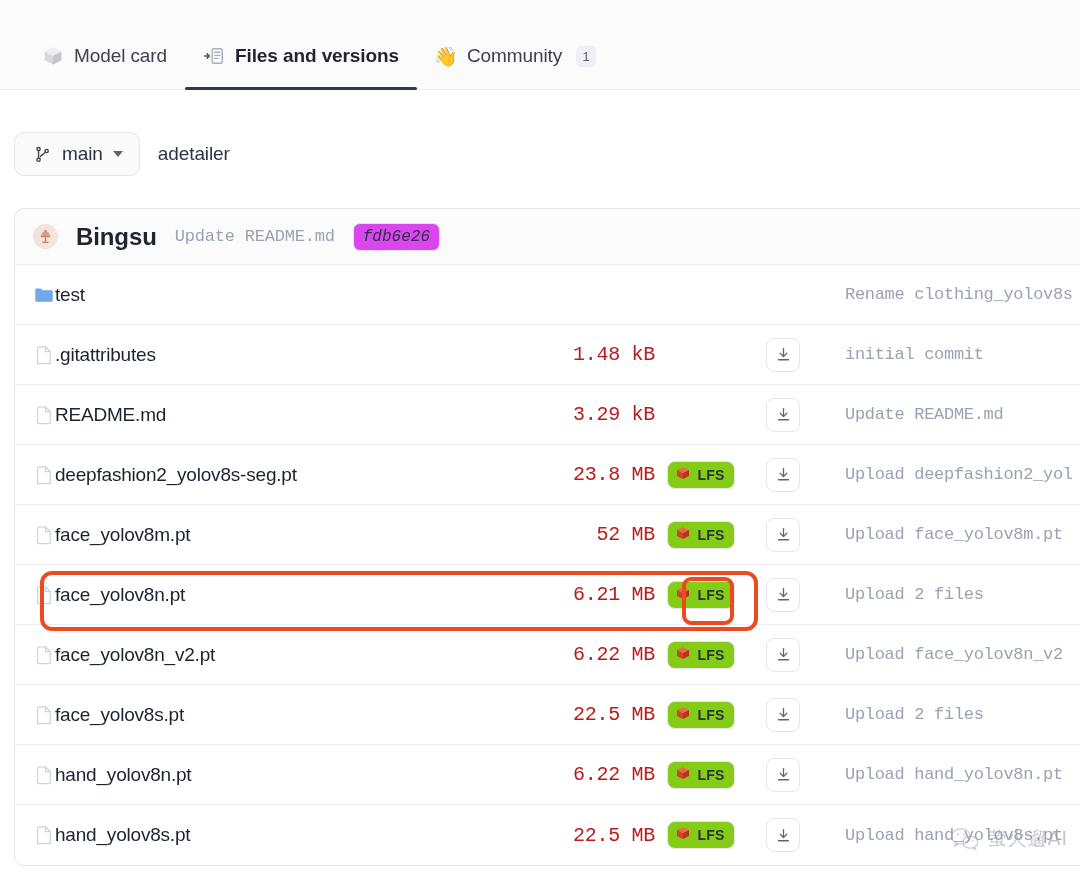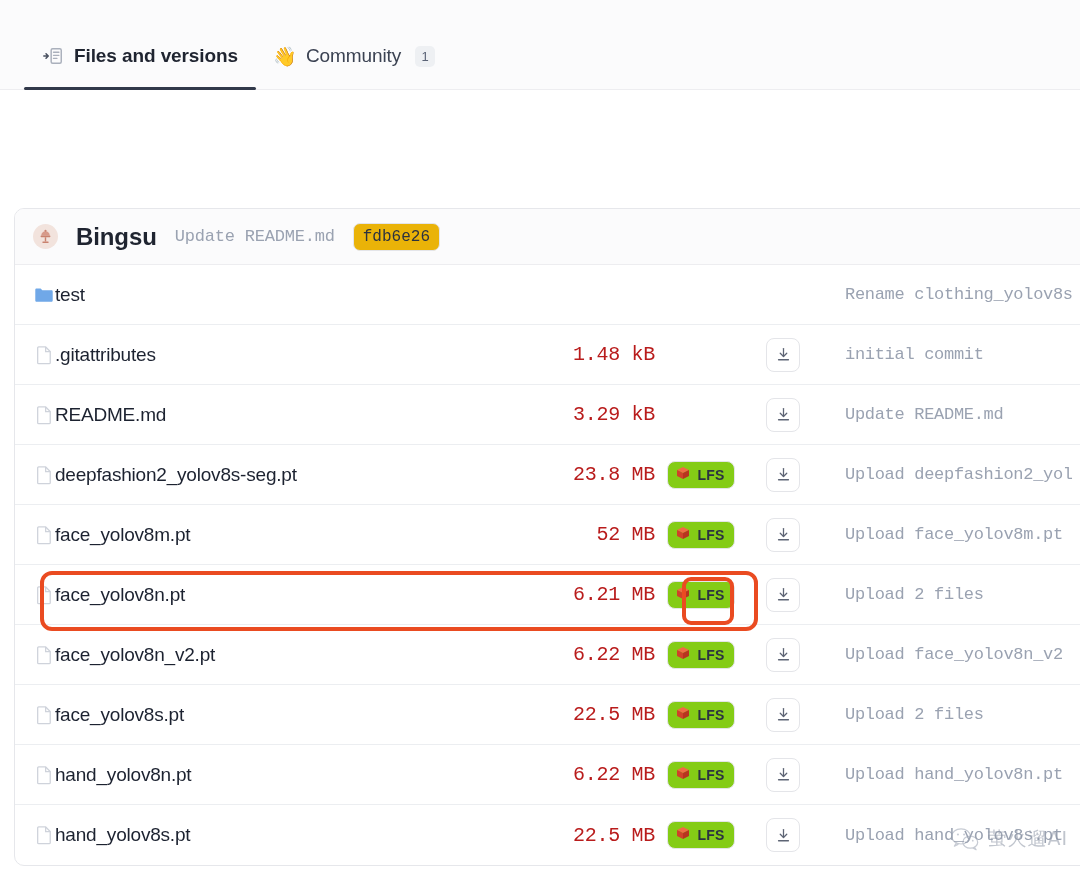--- a/index.html
+++ b/index.html
@@ -181,22 +181,23 @@
     color: #9aa2b1;
     letter-spacing: -0.2px;
   }
   .sha {
     font-family: "Liberation Mono", monospace;
     font-size: 16px;
     color: #2b3240;
     border: 1px solid #e4e5e9;
     border-radius: 7px;
     padding: 4px 9px;
-    background: #eab308;
+    background: #d946ef;
     cursor: pointer;
+    font-style: italic;
   }
 
   
   .frow {
     display: flex;
     align-items: center;
     height: 60px;
     border-bottom: 1px solid #eceef1;
     position: relative;
   }
@@ -317,40 +318,66 @@
 </style>
 </head>
 <body>
 
 <div id="page">
 
   <div class="top-strip"></div>
 
   <div class="tabbar">
 
+    <div class="tab">
+      <span class="tab-icon">
+        <svg width="22" height="22" viewBox="0 0 24 24">
+          <path d="M12 2.6 21 7.3v9.4L12 21.4 3 16.7V7.3z" fill="#d5d8de"></path>
+          <path d="M12 2.6 21 7.3 12 12 3 7.3z" fill="#eceef1"></path>
+          <path d="M12 12 21 7.3v9.4L12 21.4z" fill="#c2c6cf"></path>
+        </svg>
+      </span>
+      <span class="tab-label">Model card</span>
+    </div>
 
     <div class="tab active">
       <span class="tab-icon">
         <svg width="22" height="22" viewBox="0 0 24 24">
           <path d="M2 12h3M4.4 9.6 6.8 12l-2.4 2.4" stroke="#4a5160" stroke-width="1.7" fill="none" stroke-linecap="round" stroke-linejoin="round"></path>
           <rect x="10" y="4" width="11" height="16" rx="1.6" stroke="#aab0bc" stroke-width="1.6" fill="none"></rect>
           <path d="M12.6 8h5.8M12.6 11.3h5.8M12.6 14.6h3.6" stroke="#aab0bc" stroke-width="1.6" stroke-linecap="round"></path>
         </svg>
       </span>
       <span class="tab-label">Files and versions</span>
     </div>
 
     <div class="tab">
       <span class="tab-icon emoji-icon">👋</span>
       <span class="tab-label">Community</span>
       <span class="tab-badge">1</span>
     </div>
 
   </div>
 
+  <div class="branch-row">
+    <div class="branch-btn">
+      <span class="tab-icon">
+        <svg width="19" height="19" viewBox="0 0 24 24">
+          <circle cx="7" cy="5.2" r="2.1" stroke="#39414f" stroke-width="1.7" fill="none"></circle>
+          <circle cx="7" cy="18.6" r="2.1" stroke="#39414f" stroke-width="1.7" fill="none"></circle>
+          <circle cx="17.2" cy="7.6" r="2.1" stroke="#39414f" stroke-width="1.7" fill="none"></circle>
+          <path d="M7 7.3v9.2" stroke="#39414f" stroke-width="1.7" stroke-linecap="round"></path>
+          <path d="M15.6 9.2c-1.4 2.4-4.6 2.9-6.3 5.6" stroke="#39414f" stroke-width="1.7" fill="none" stroke-linecap="round"></path>
+        </svg>
+      </span>
+      <span class="branch-name">main</span>
+      <span class="caret"></span>
+    </div>
+    <div class="repo-path">adetailer</div>
+  </div>
 
   <div class="card">
 
     <div class="commit-header">
       <span class="avatar">
         <svg width="17" height="17" viewBox="0 0 24 24">
           <path d="M6 10.5c0-3.3 2.7-6 6-6s6 2.7 6 6z" fill="#d79a8a"></path>
           <rect x="5" y="10.5" width="14" height="2.4" rx="1.2" fill="#c9826f"></rect>
           <path d="M11 13h2v6h-2z" fill="#c9826f"></path>
           <rect x="7.5" y="19" width="9" height="2.1" rx="1" fill="#c9826f"></rect>

